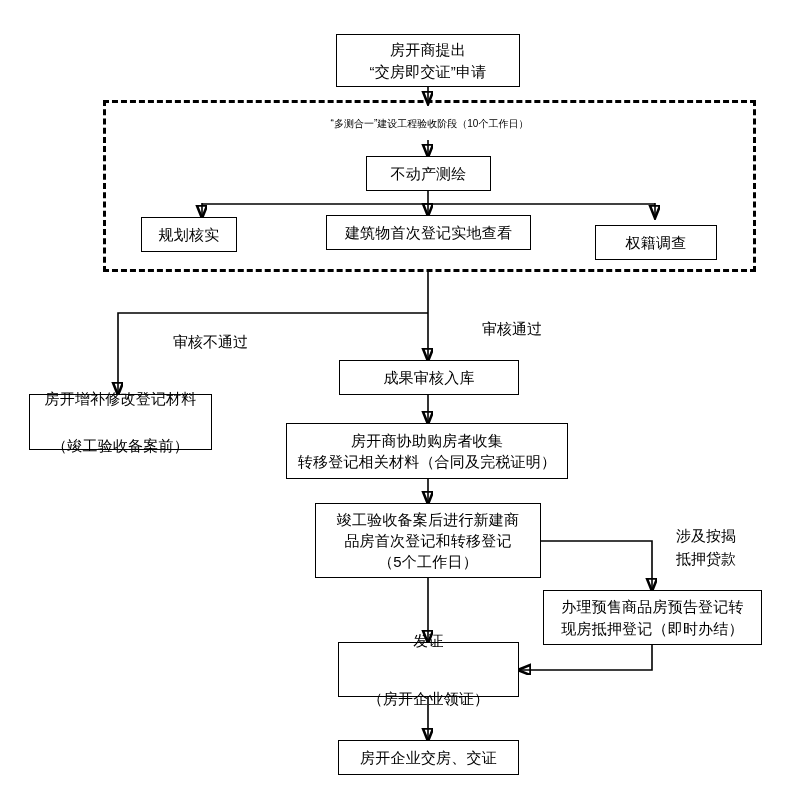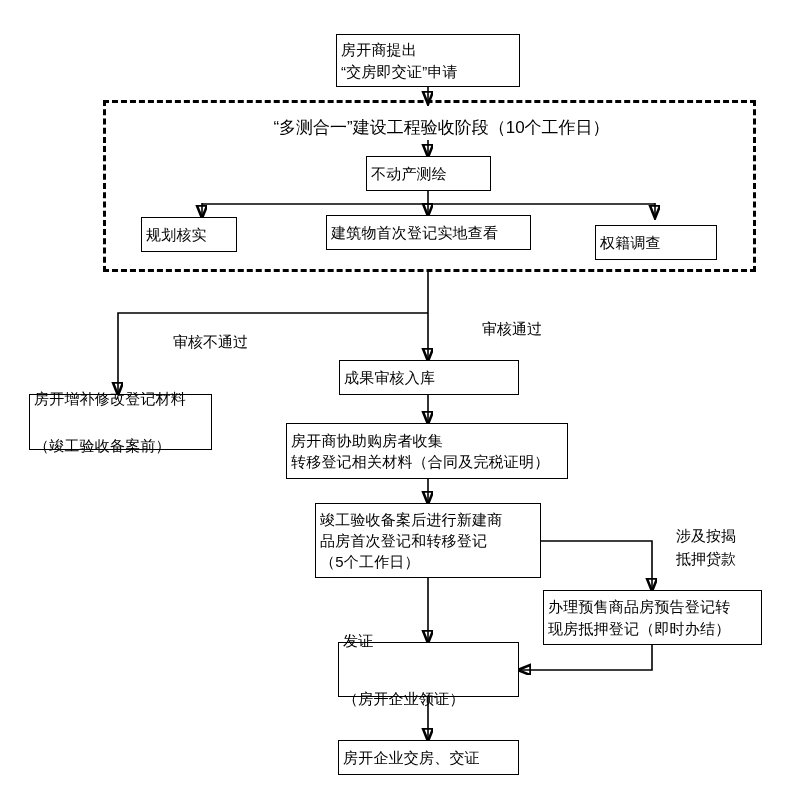--- a/index.html
+++ b/index.html
@@ -19,21 +19,21 @@
     background: #ffffff;
     overflow: hidden;
   }
   .node {
     position: absolute;
     box-sizing: border-box;
     border: 1.5px solid #000000;
     background: #ffffff;
     display: flex;
     flex-direction: column;
-    align-items: flex-start;
+    align-items: center;
     justify-content: center;
     text-align: center;
     font-size: 15px;
     line-height: 1.42;
     letter-spacing: 0.2px;
     z-index: 3;
     padding: 0 4px;
   }
   .node .line {
     display: block;
@@ -41,26 +41,25 @@
   }
   .dashed-group {
     position: absolute;
     box-sizing: border-box;
     border: 3px dashed #000000;
     background: transparent;
     z-index: 1;
   }
   .group-title {
     position: absolute;
-    font-size: 17px;
+    font-size: 10px;
     line-height: 1.3;
     white-space: nowrap;
     text-align: center;
     z-index: 2;
-    padding-left: 12px;
   }
   .edge-label {
     position: absolute;
     font-size: 15px;
     line-height: 1.42;
     white-space: nowrap;
     text-align: center;
     z-index: 4;
   }
   svg.wires {

